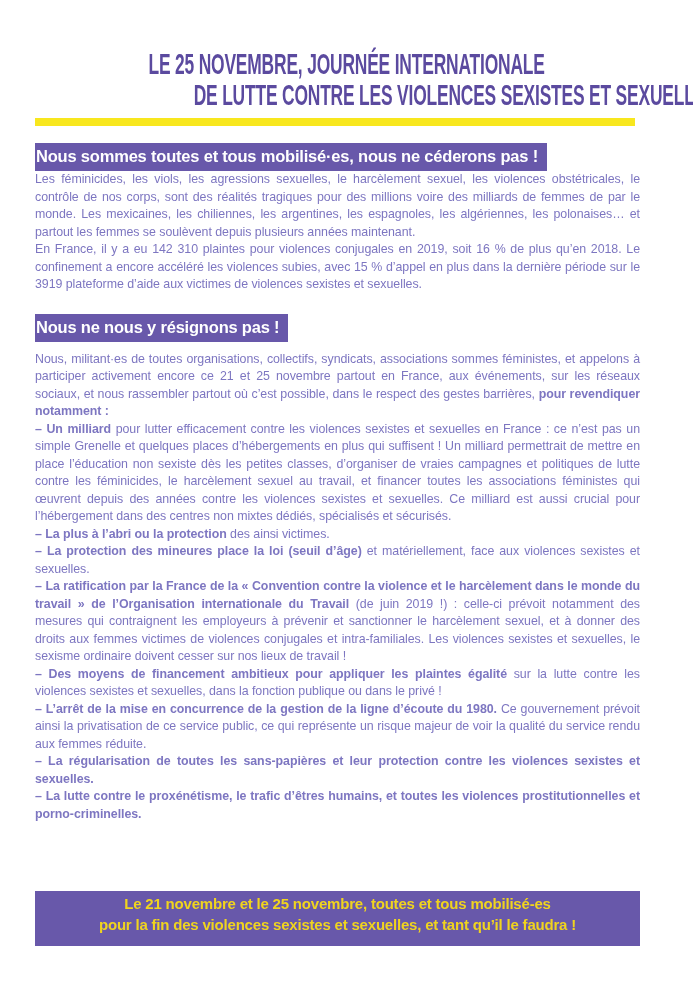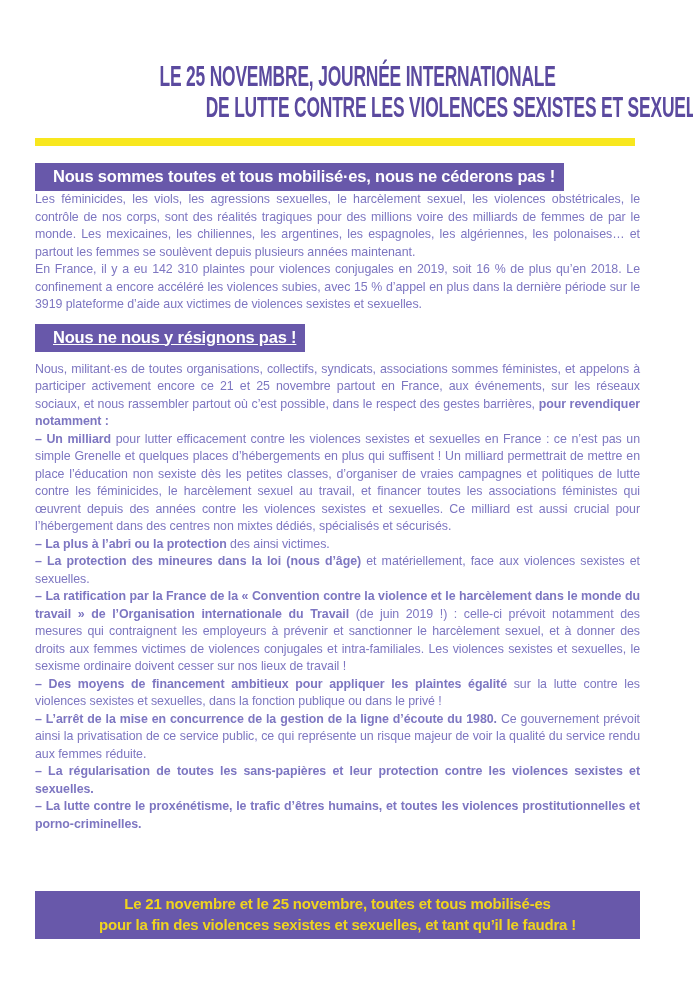--- a/index.html
+++ b/index.html
@@ -2,54 +2,54 @@
 <html lang="fr" style="--title-purple: #5b4a9f; --banner-purple: #6858aa; --body-purple: #7d76c1; --bar-yellow: #f8e71e; --footer-yellow: #f0d41e;"><head>
 <meta charset="utf-8">
 <style>
   html,body{margin:0;padding:0;background:#fff;}
   .page{
     position:relative;width:693px;height:1000px;overflow:hidden;background:#fff;
     font-family:"Liberation Sans",sans-serif;
   }
   
   .title{
-    margin:16px;padding-top:44px;text-align:center;
+    margin:4px;padding-top:44px;text-align:center;
     color:var(--title-purple,#5b4a9f);
     font-weight:700;
   }
   .title .tl{display:block;line-height:30px;white-space:nowrap;}
   .title .tl span{
     display:inline-block;font-size:30px;letter-spacing:-.3px;
     transform:scaleX(.58);transform-origin:center;
   }
   .yellow-bar{
     width:600px;height:8px;margin:8px 0 0 35px;
     background:var(--bar-yellow,#f8e71e);
   }
   
   .content{width:605px;margin:0 0 0 35px;}
   .section-banner{
-    display:inline-block;margin-top:17px;padding:4px 9px 5px 18px;
+    display:inline-block;margin-top:17px;padding:4px 9px 5px 1px;
     background:var(--banner-purple,#6858aa);color:#fff;
     font-size:16.5px;font-weight:700;white-space:nowrap;letter-spacing:-.2px;
   }
-  .section-banner.second{margin-top:10px;text-decoration:underline;}
+  .section-banner.second{margin-top:20px;}
   p.body{
     margin:0;text-align:justify;
     color:var(--body-purple,#7d76c1);
     font-size:12.4px;line-height:17.5px;letter-spacing:-.05px;
   }
   p.body.first{margin-top:9px;}
   p.body .bold{font-weight:700;}
   
   .footer-banner{
     position:absolute;left:35px;top:891px;width:605px;
     background:var(--banner-purple,#6858aa);
     color:var(--footer-yellow,#f0d41e);
-    text-align:center;padding:3px 0 4px 0;
+    text-align:center;padding:3px 0 11px 0;
   }
   .footer-banner div{
     font-size:15px;font-weight:700;line-height:20.5px;white-space:nowrap;letter-spacing:-.2px;
   }
 </style>
 </head>
 <body>
 
 <div class="page">
 
@@ -64,21 +64,21 @@
     <div class="section-banner">Nous sommes toutes et tous mobilisé·es, nous ne céderons pas&nbsp;!</div>
 
     <p class="body"><span>Les féminicides, les viols, les agressions sexuelles, le harcèlement sexuel, les violences obstétricales, le contrôle de nos corps, sont des réalités tragiques pour des millions voire des milliards de femmes de par le monde. Les mexicaines, les chiliennes, les argentines, les espagnoles, les algériennes, les polonaises… et partout les femmes se soulèvent depuis plusieurs années maintenant.</span></p>
     <p class="body"><span>En France, il y a eu 142&nbsp;310 plaintes pour violences conjugales en 2019, soit 16&nbsp;% de plus qu’en 2018. Le confinement a encore accéléré les violences subies, avec 15&nbsp;% d’appel en plus dans la dernière période sur le 3919 plateforme d’aide aux victimes de violences sexistes et sexuelles.</span></p>
 
     <div class="section-banner second">Nous ne nous y résignons pas&nbsp;!</div>
 
     <p class="body first"><span>Nous, militant·es de toutes organisations, collectifs, syndicats, associations sommes féministes, et appelons à participer activement encore ce 21 et 25 novembre partout en France, aux événements, sur les réseaux sociaux, et nous rassembler partout où c’est possible, dans le respect des gestes barrières, </span><span class="bold">pour revendiquer notamment&nbsp;:</span></p>
     <p class="body"><span class="bold">– Un milliard</span><span> pour lutter efficacement contre les violences sexistes et sexuelles en France&nbsp;: ce n’est pas un simple Grenelle et quelques places d’hébergements en plus qui suffisent&nbsp;! Un milliard permettrait de mettre en place l’éducation non sexiste dès les petites classes, d’organiser de vraies campagnes et politiques de lutte contre les féminicides, le harcèlement sexuel au travail, et financer toutes les associations féministes qui œuvrent depuis des années contre les violences sexistes et sexuelles. Ce milliard est aussi crucial pour l’hébergement dans des centres non mixtes dédiés, spécialisés et sécurisés.</span></p>
     <p class="body"><span class="bold">– La plus à l’abri ou la protection</span><span> des ainsi victimes.</span></p>
-    <p class="body"><span class="bold">– La protection des mineures dans la loi (nous d’âge)</span><span> et matériellement, face aux violences sexistes et sexuelles.</span></p>
+    <p class="body"><span class="bold">– La protection des mineures place la loi (seuil d’âge)</span><span> et matériellement, face aux violences sexistes et sexuelles.</span></p>
     <p class="body"><span class="bold">– La ratification par la France de la «&nbsp;Convention contre la violence et le harcèlement dans le monde du travail&nbsp;» de l’Organisation internationale du Travail</span><span> (de juin 2019&nbsp;!)&nbsp;: celle-ci prévoit notamment des mesures qui contraignent les employeurs à prévenir et sanctionner le harcèlement sexuel, et à donner des droits aux femmes victimes de violences conjugales et intra-familiales. Les violences sexistes et sexuelles, le sexisme ordinaire doivent cesser sur nos lieux de travail&nbsp;!</span></p>
     <p class="body"><span class="bold">– Des moyens de financement ambitieux pour appliquer les plaintes égalité</span><span> sur la lutte contre les violences sexistes et sexuelles, dans la fonction publique ou dans le privé&nbsp;!</span></p>
     <p class="body"><span class="bold">– L’arrêt de la mise en concurrence de la gestion de la ligne d’écoute du 1980.</span><span> Ce gouvernement prévoit ainsi la privatisation de ce service public, ce qui représente un risque majeur de voir la qualité du service rendu aux femmes réduite.</span></p>
     <p class="body"><span class="bold">– La régularisation de toutes les sans-papières et leur protection contre les violences sexistes et sexuelles.</span></p>
     <p class="body"><span class="bold">– La lutte contre le proxénétisme, le trafic d’êtres humains, et toutes les violences prostitutionnelles et porno-criminelles.</span></p>
 
   </main>
 
   <footer class="footer-banner">
     <div>Le 21 novembre et le 25 novembre, toutes et tous mobilisé-es</div>

